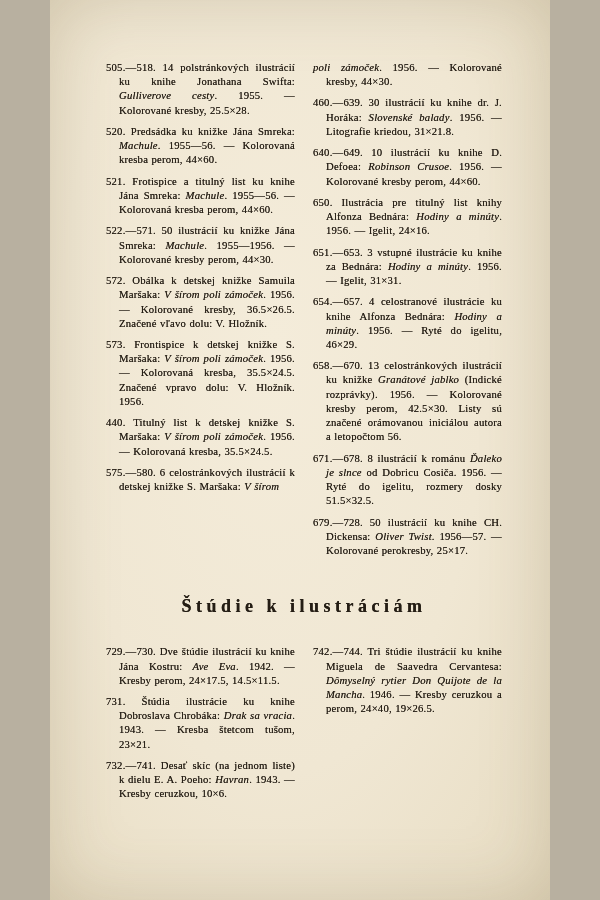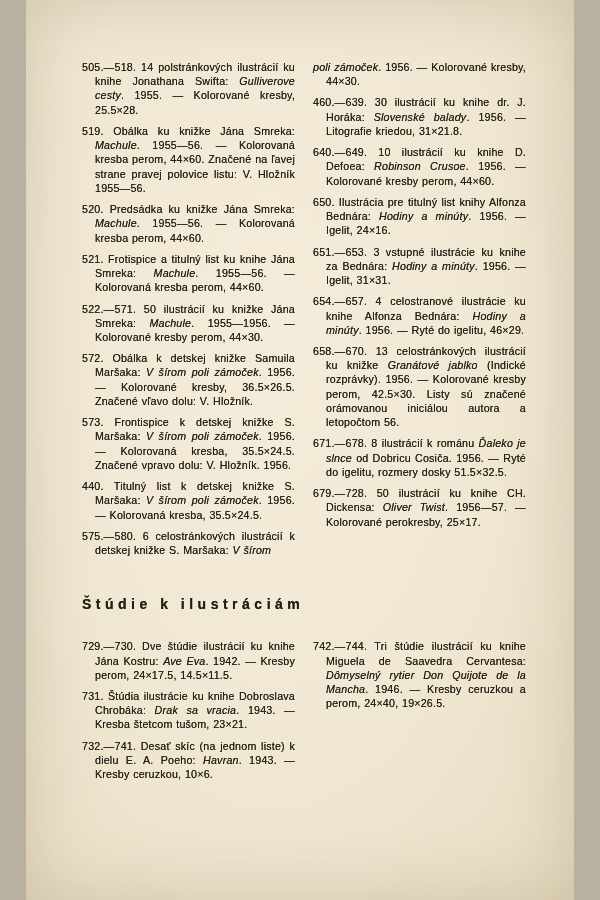--- a/index.html
+++ b/index.html
@@ -2,27 +2,27 @@
 <html><head>
 <meta charset="utf-8">
 <style>
   html, body {
     margin: 0;
     padding: 0;
     background: #b8b0a0;
   }
   .page {
     position: relative;
-    width: 548px;
+    width: 500px;
     height: 900px;
     margin: 0 auto;
     background: radial-gradient(ellipse at 45% 38%, #f4ecda 0%, #f0e7d3 55%, #e7dcc2 100%);
     box-shadow: inset 0 0 70px rgba(110, 92, 55, 0.22);
     overflow: hidden;
-    font-family: Liberation Sans, sans-serif;
+    font-family: Liberation Serif, serif;
     color: #29221a;
   }
   .content {
     position: absolute;
     top: 60px;
     left: 56px;
     right: 48px;
   }
   .cols {
     display: flex;
@@ -43,38 +43,37 @@
     word-spacing: 0.5px;
     color: #261f16;
     text-shadow: 0 0 0.35px rgba(38, 31, 22, 0.85);
     hyphens: auto;
   }
   .entry .it {
     font-style: italic;
   }
   .section-heading {
     margin: 32px 0 27px 0;
-    text-align: left;
-    font-size: 14px;
+    text-align: center;
+    font-size: 18px;
     font-weight: bold;
     letter-spacing: 4.5px;
     color: #241d14;
     text-shadow: 0 0 0.4px rgba(36, 29, 20, 0.85);
   }
 </style>
 </head>
 <body>
 
 <div class="page">
   <div class="content">
 
     <div class="cols">
       <div class="col">
           <p class="entry"><span>505.—518. 14 polstránkových ilustrácií ku knihe Jonathana Swifta: </span><span class="it">Gulliverove cesty</span><span>. 1955. — Kolorované kresby, 25.5×28.</span></p>
-          <p class="entry"><span>519. Obálka ku knižke Jána Smreka: </span><span class="it">Machule</span><span>. 1955—56. — Kolorovaná kresba perom, 44×60. Značené na ľavej strane pravej polovice listu: V. Hložník 1955—56.</span></p>
           <p class="entry"><span>520. Predsádka ku knižke Jána Smreka: </span><span class="it">Machule</span><span>. 1955—56. — Kolorovaná kresba perom, 44×60.</span></p>
           <p class="entry"><span>521. Frotispice a titulný list ku knihe Jána Smreka: </span><span class="it">Machule</span><span>. 1955—56. — Kolorovaná kresba perom, 44×60.</span></p>
           <p class="entry"><span>522.—571. 50 ilustrácií ku knižke Jána Smreka: </span><span class="it">Machule</span><span>. 1955—1956. — Kolorované kresby perom, 44×30.</span></p>
           <p class="entry"><span>572. Obálka k detskej knižke Samuila Maršaka: </span><span class="it">V šírom poli zámoček</span><span>. 1956. — Kolorované kresby, 36.5×26.5. Značené vľavo dolu: V. Hložník.</span></p>
           <p class="entry"><span>573. Frontispice k detskej knižke S. Maršaka: </span><span class="it">V šírom poli zámoček</span><span>. 1956. — Kolorovaná kresba, 35.5×24.5. Značené vpravo dolu: V. Hložník. 1956.</span></p>
           <p class="entry"><span>440. Titulný list k detskej knižke S. Maršaka: </span><span class="it">V šírom poli zámoček</span><span>. 1956. — Kolorovaná kresba, 35.5×24.5.</span></p>
           <p class="entry"><span>575.—580. 6 celostránkových ilustrácií k detskej knižke S. Maršaka: </span><span class="it">V šírom</span></p>
         </div>
       <div class="col">
           <p class="entry"><span class="it">poli zámoček</span><span>. 1956. — Kolorované kresby, 44×30.</span></p>

